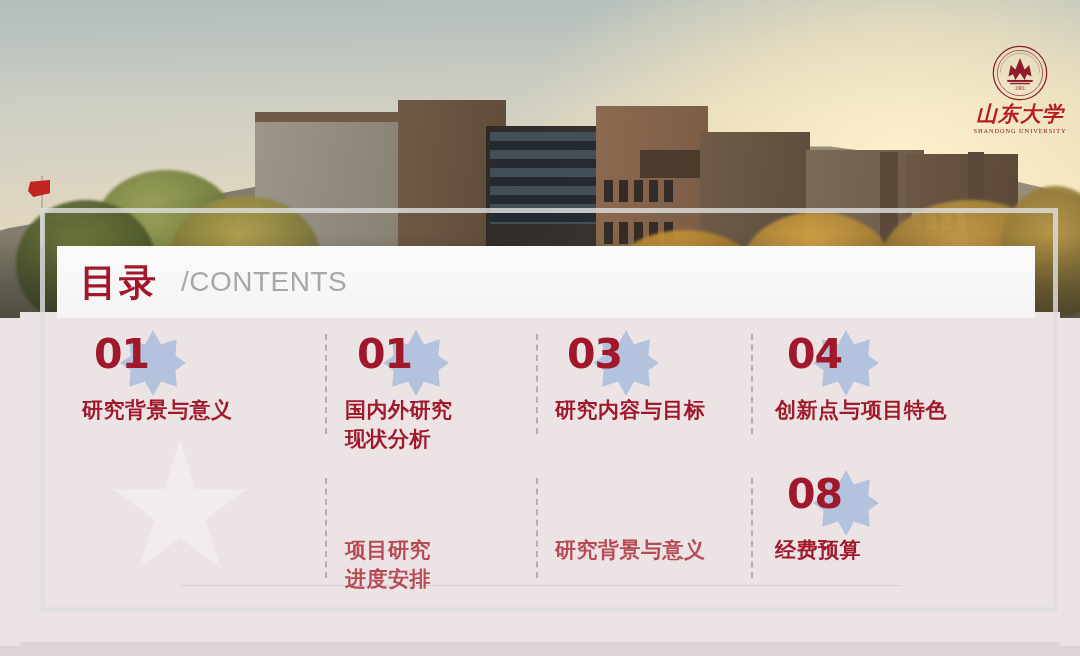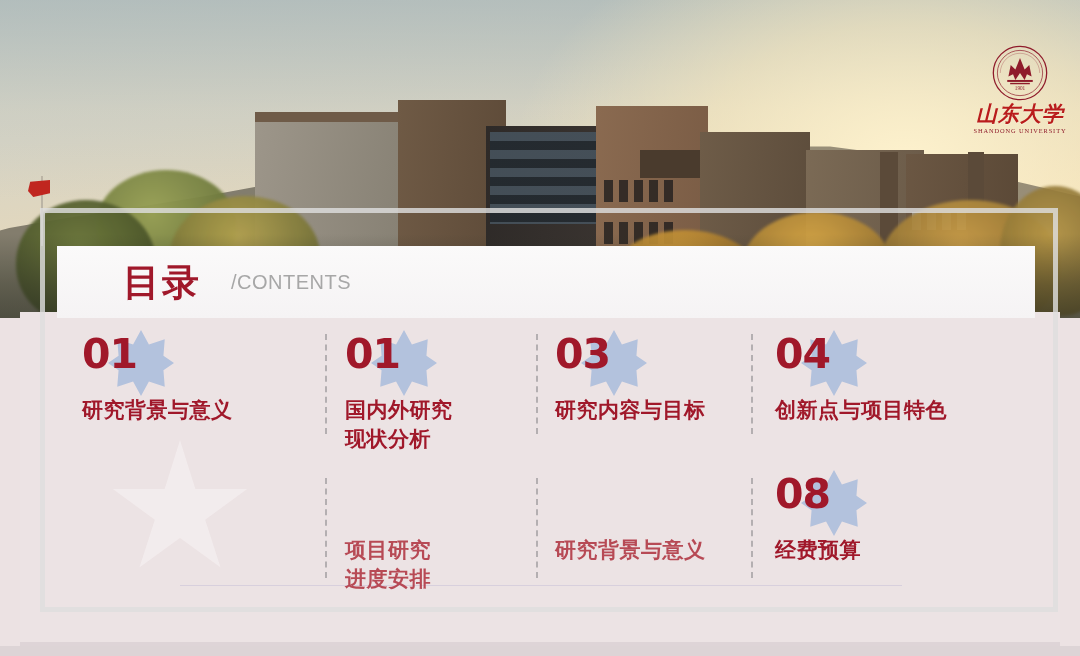--- a/index.html
+++ b/index.html
@@ -107,29 +107,29 @@
     background:transparent;
     z-index:4;
   }
 
   
   .white-panel {
     position:absolute; left:57px; top:246px; width:978px; height:72px;
     background:linear-gradient(180deg,#fbfafa 0%, #f5f3f4 100%);
     z-index:6;
     display:flex; align-items:center;
-    padding-left:66px;
+    padding-left:23px;
   }
   .title-cn {
     font-size:37px; font-weight:700; color:#a0182a;
     letter-spacing:2px; line-height:1;
     font-family:"DejaVu Sans","Liberation Sans",sans-serif;
   }
   .title-en {
-    font-size:20px; color:#a7a7a7; margin-left:30px; letter-spacing:.5px;
+    font-size:28px; color:#a7a7a7; margin-left:23px; letter-spacing:.5px;
     font-weight:400; line-height:1;
   }
 
   
   .pink-body {
     position:absolute; left:0; top:318px; width:1080px; height:338px;
     background:#ece2e3;
     z-index:3;
   }
   .pink-inner {
@@ -167,21 +167,21 @@
   .row { position:absolute; left:0; width:1080px; height:140px; }
   .row-1 { top:12px; }
   .row-2 { top:152px; }
 
   .cell { position:absolute; top:0; height:140px; }
   .c1 { left:82px;  width:225px; }
   .c2 { left:345px; width:180px; }
   .c3 { left:555px; width:200px; }
   .c4 { left:775px; width:245px; }
 
-  .num-wrap { position:relative; height:58px; }
+  .num-wrap { position:relative; height:58px;margin-left:12px; }
   .star {
     position:absolute; left:26px; top:0px; width:66px; height:66px;
     background:#b3c2dd;
     clip-path:polygon(50% 0%,62% 22%,86% 14%,84% 39%,100% 50%,84% 61%,86% 86%,62% 78%,50% 100%,38% 78%,14% 86%,16% 61%,0% 50%,16% 39%,14% 14%,38% 22%);
   }
   .num {
     position:absolute; left:0; top:4px;
     font-size:41px; font-weight:800; color:#a0182a;
     font-family:"DejaVu Sans","Liberation Sans",sans-serif;
     letter-spacing:-1px; line-height:1;

